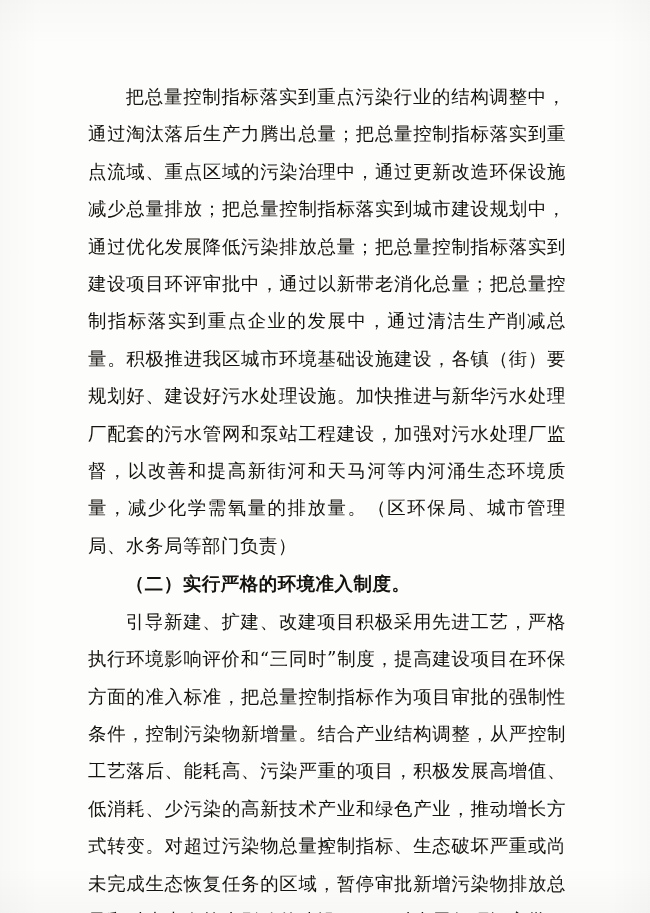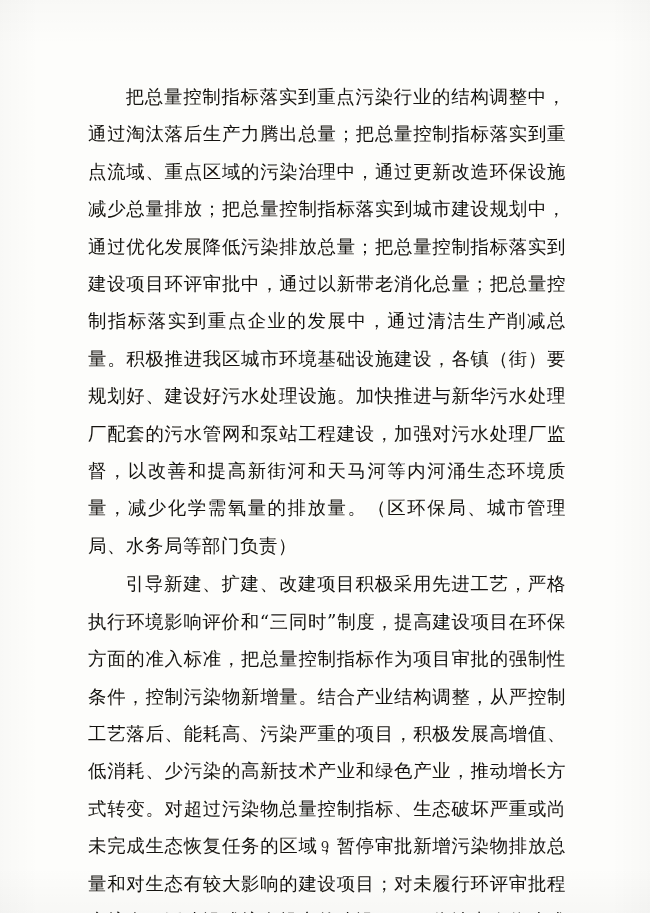--- a/index.html
+++ b/index.html
@@ -66,17 +66,18 @@
 </style>
 </head>
 <body>
 
 <div class="page">
   <div class="paper-tint"></div>
 
   <div class="content">
     <p class="para indent">把总量控制指标落实到重点污染行业的结构调整中，通过淘汰落后生产力腾出总量；把总量控制指标落实到重点流域、重点区域的污染治理中，通过更新改造环保设施减少总量排放；把总量控制指标落实到城市建设规划中，通过优化发展降低污染排放总量；把总量控制指标落实到建设项目环评审批中，通过以新带老消化总量；把总量控制指标落实到重点企业的发展中，通过清洁生产削减总量。积极推进我区城市环境基础设施建设，各镇（街）要规划好、建设好污水处理设施。加快推进与新华污水处理厂配套的污水管网和泵站工程建设，加强对污水处理厂监督，以改善和提高新街河和天马河等内河涌生态环境质量，减少化学需氧量的排放量。（区环保局、城市管理局、水务局等部门负责）</p>
     <div class="gap-sm"></div>
+    <p class="para heading">（二）实行严格的环境准入制度。</p>
     <p class="para indent">引导新建、扩建、改建项目积极采用先进工艺，严格执行环境影响评价和“三同时”制度，提高建设项目在环保方面的准入标准，把总量控制指标作为项目审批的强制性条件，控制污染物新增量。结合产业结构调整，从严控制工艺落后、能耗高、污染严重的项目，积极发展高增值、低消耗、少污染的高新技术产业和绿色产业，推动增长方式转变。对超过污染物总量控制指标、生态破坏严重或尚未完成生态恢复任务的区域，暂停审批新增污染物排放总量和对生态有较大影响的建设项目；对未履行环评审批程序擅自开工建设或擅自投产的建设项目，依法责令停建或关闭。（区环保局等</p>
   </div>
 
   <div class="page-number">9</div>
 </div>
 
 </body></html>

